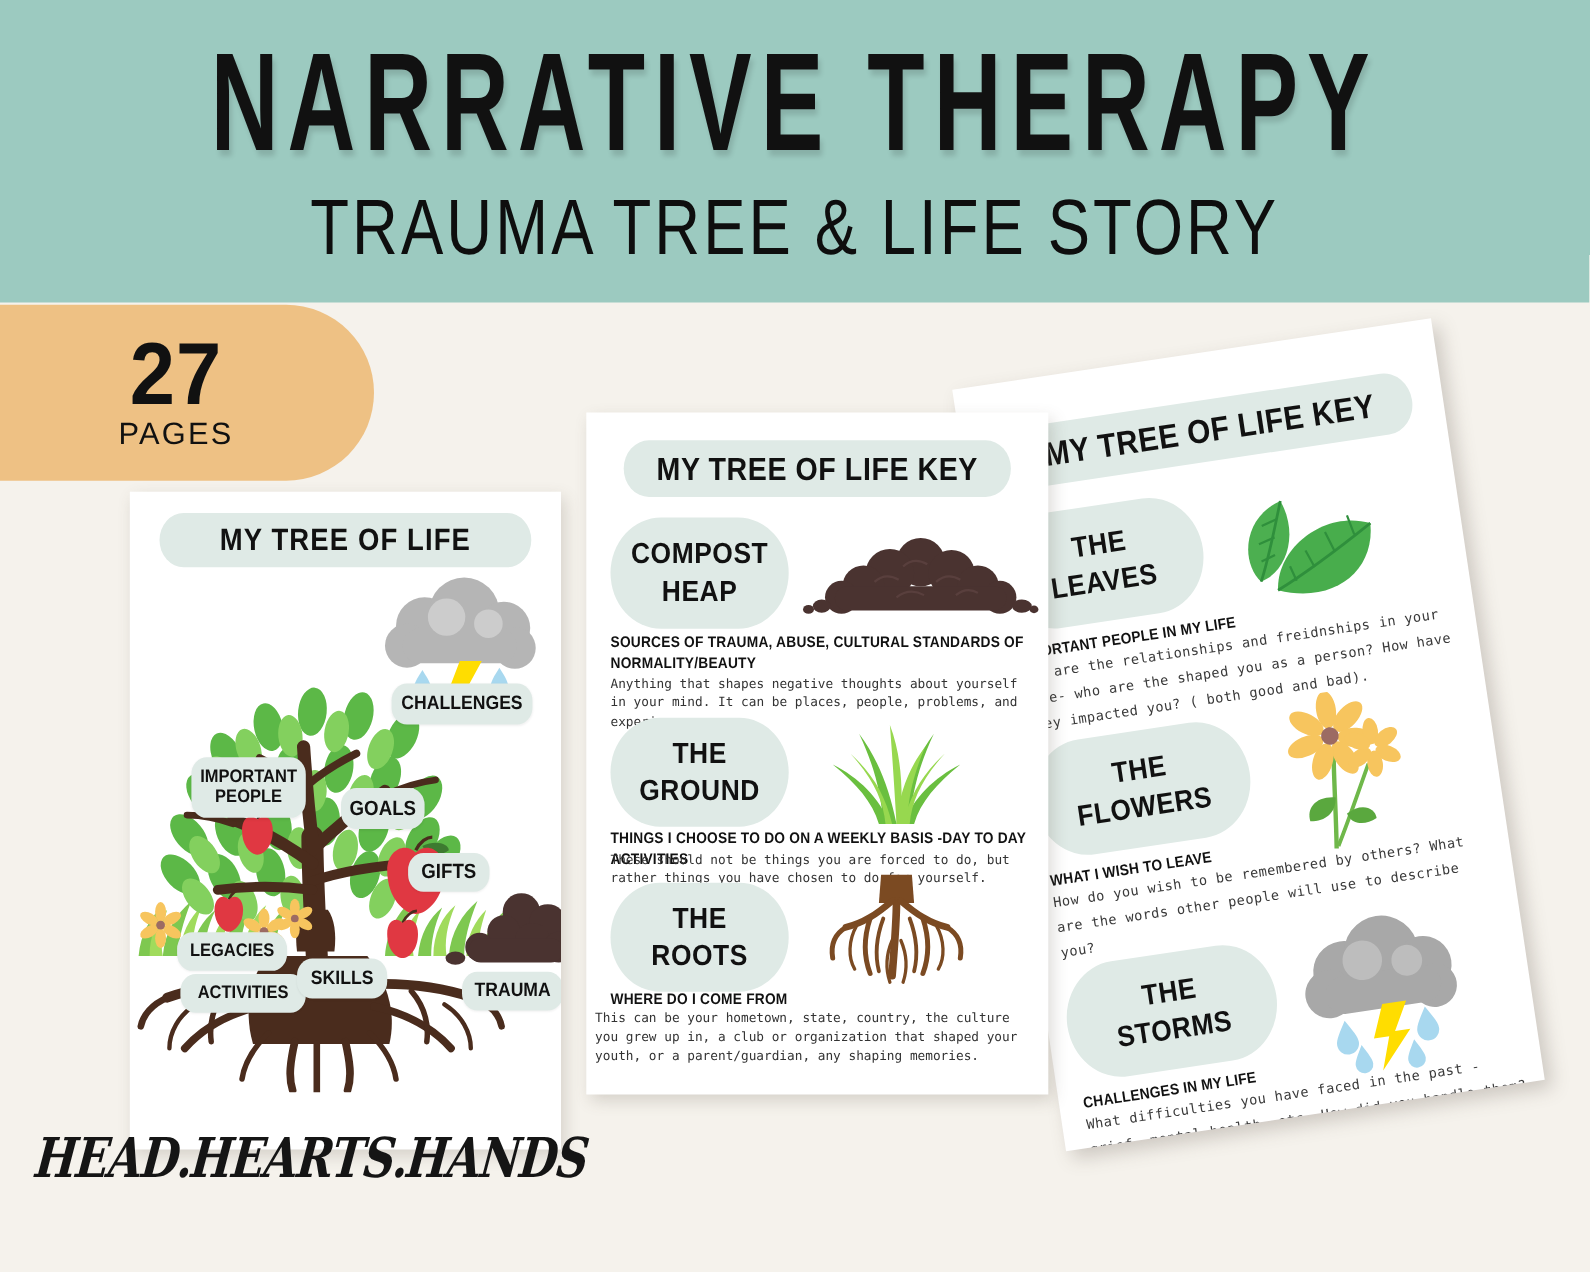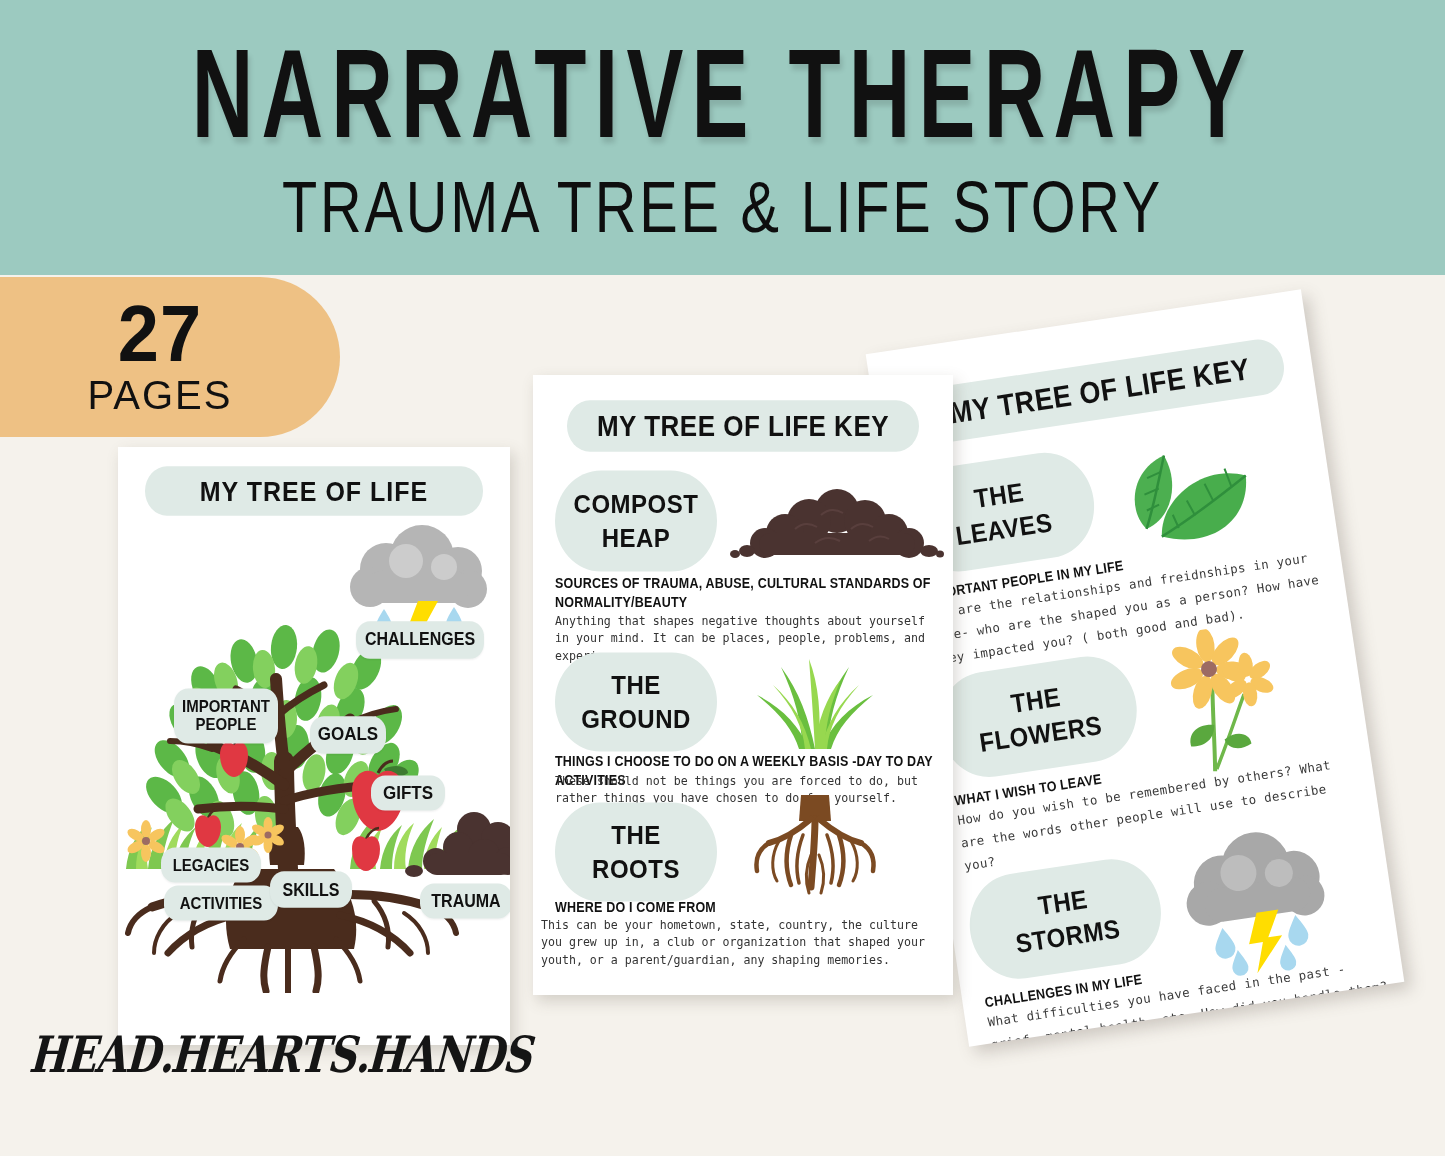--- a/index.html
+++ b/index.html
@@ -54,21 +54,21 @@
     display: flex; flex-direction: column;
     align-items: center; justify-content: center;
     padding-left: 20px;
   }
   .pages-count {
     font-size: 74px; font-weight: 700; color: #111; line-height: 0.95;
     letter-spacing: 1px;
     transform: scaleY(1.08);
   }
   .pages-label {
-    font-size: 40px; font-weight: 400; color: #111; line-height: 1;
+    font-size: 28px; font-weight: 400; color: #111; line-height: 1;
     letter-spacing: 2px; margin-top: 6px;
   }
 
   
   .card {
     position: absolute;
     background: #ffffff;
     box-shadow: 4px 6px 14px rgba(90,80,70,0.22);
     overflow: hidden;
   }

